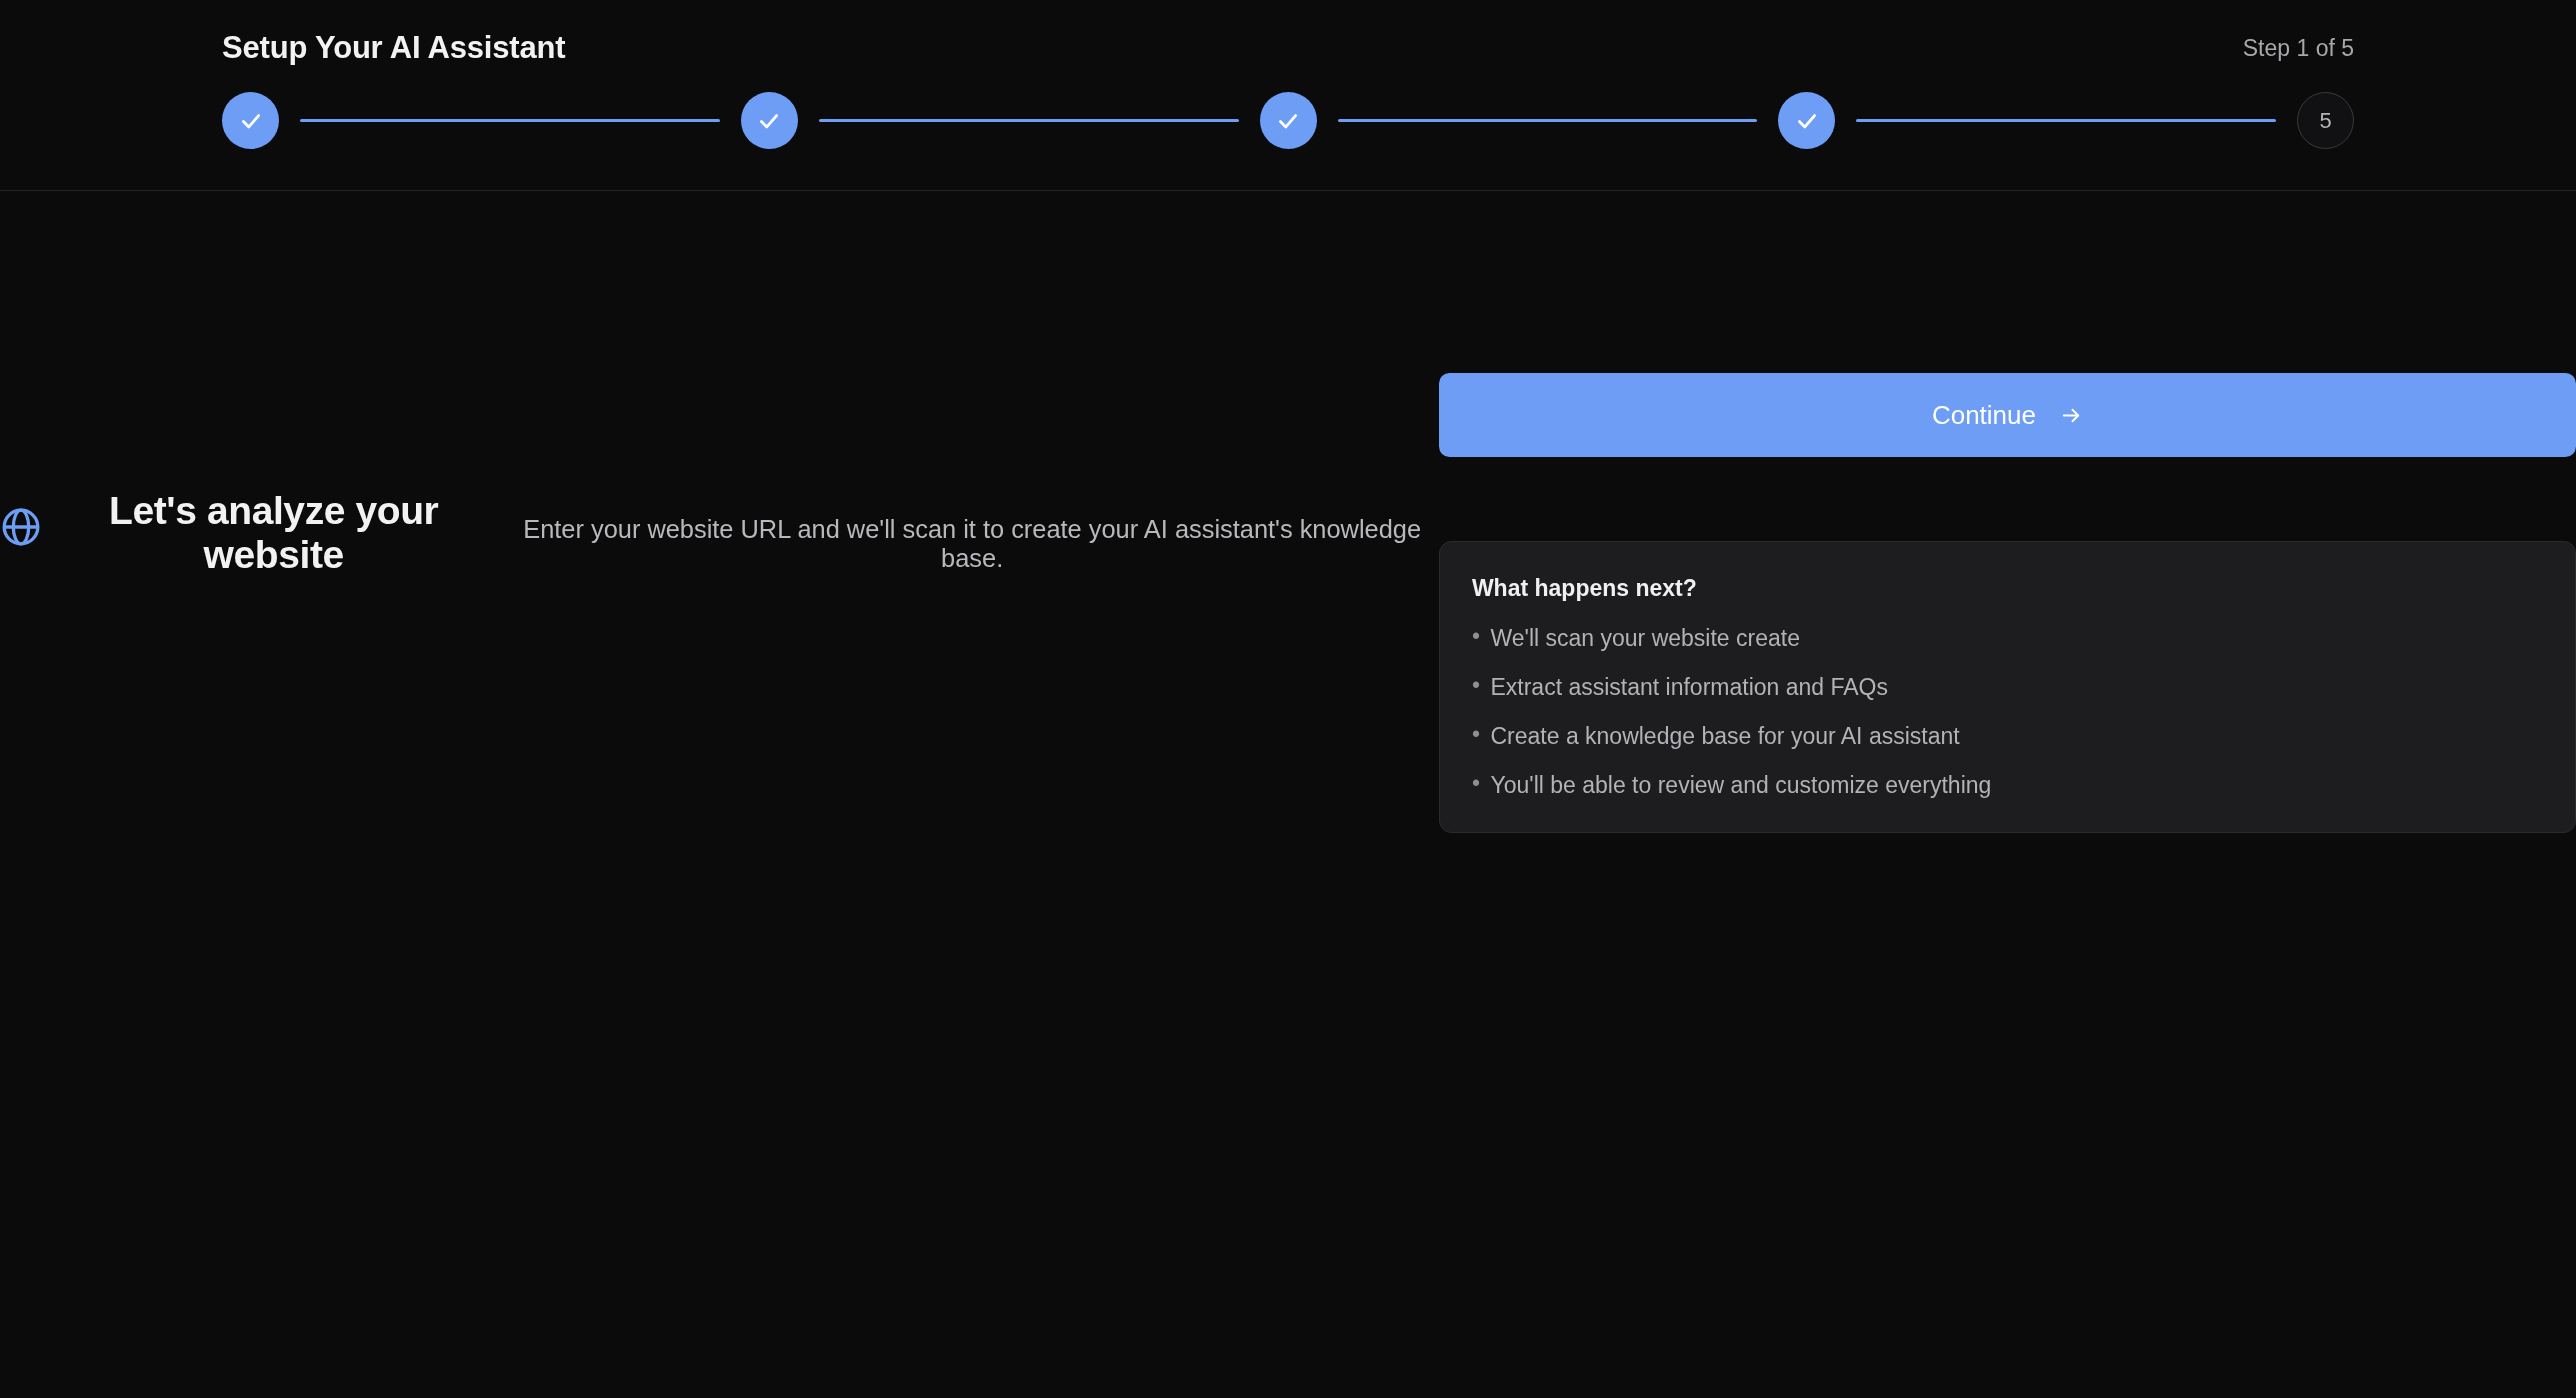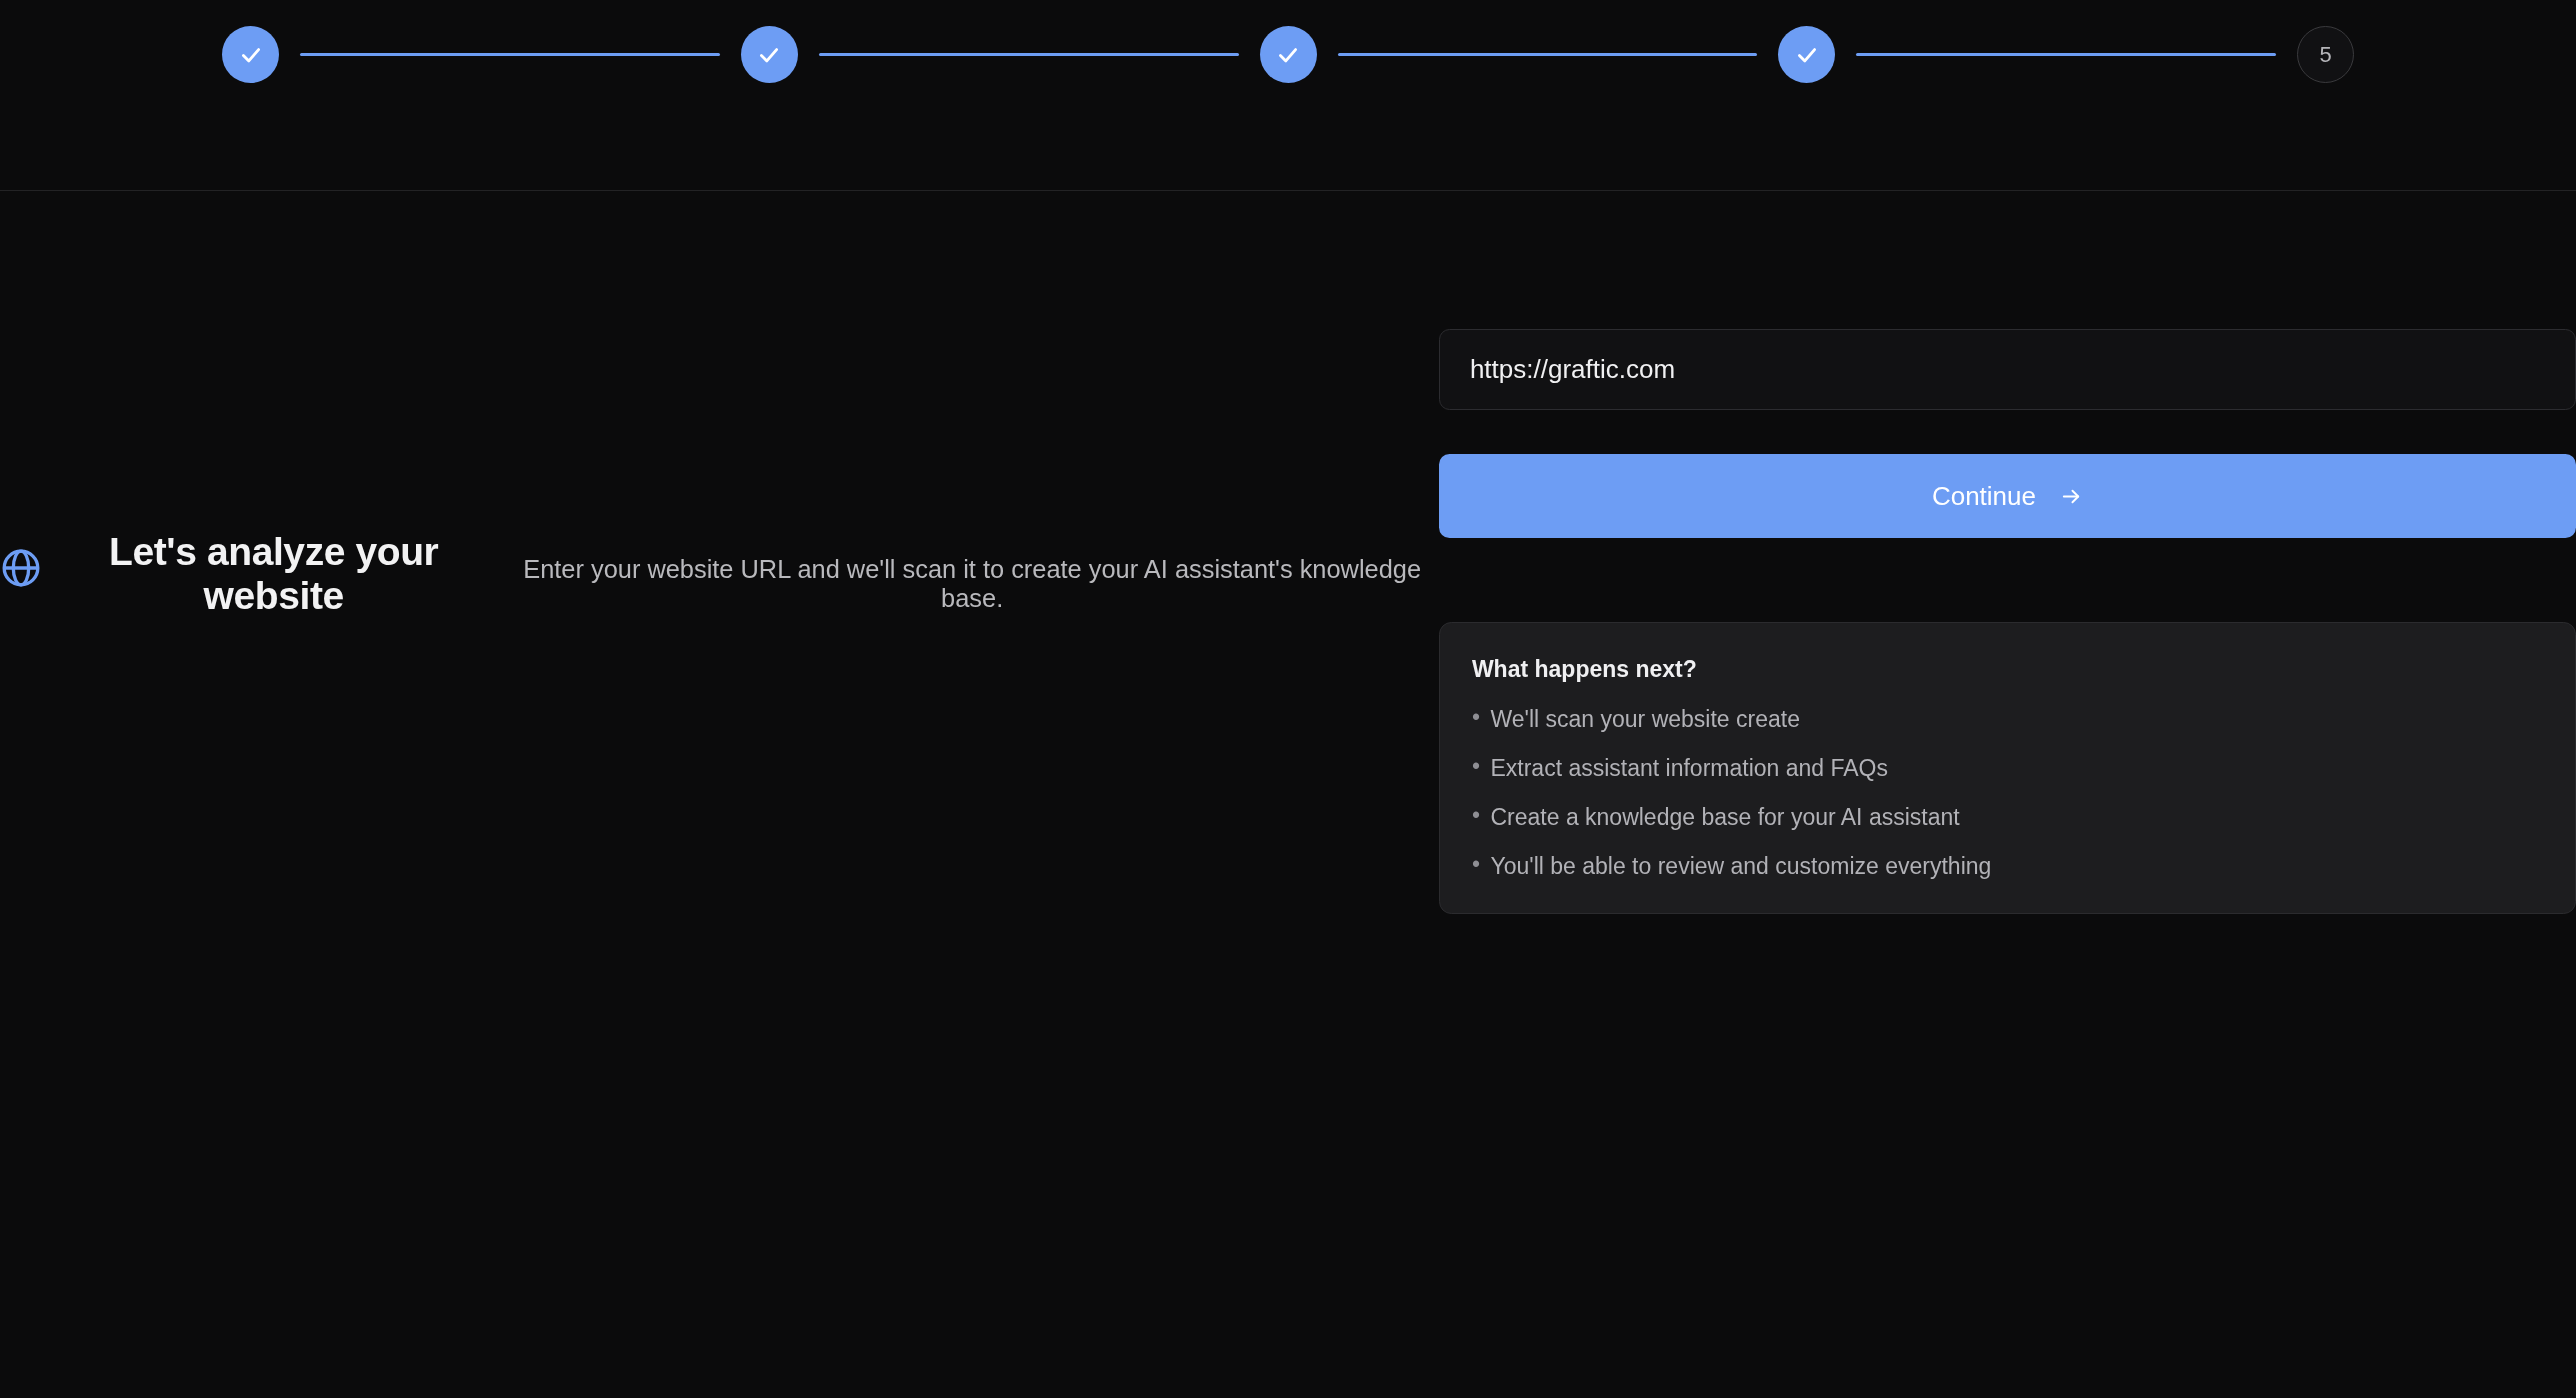--- a/index.html
+++ b/index.html
@@ -210,20 +210,24 @@
     font-size: 23px;
   }
 </style>
 </head>
 <body>
 
 <div class="page">
 
   <div class="header">
 
+    <div class="header-row">
+      <div class="page-title">Setup Your AI Assistant</div>
+      <div class="step-counter">Step 1 of 5</div>
+    </div>
 
     <div class="stepper">
 
       <div class="step-circle done">
         <svg class="checkmark" viewBox="0 0 24 24" fill="none">
           <path d="M5 12.5 L10 17.5 L19 7" stroke="#ffffff" stroke-width="2.6" stroke-linecap="round" stroke-linejoin="round"></path>
         </svg>
       </div>
       <div class="step-line"></div>
 
@@ -264,21 +268,20 @@
         <ellipse cx="12" cy="12" rx="4.4" ry="9.6" stroke="#6d9df4" stroke-width="1.9"></ellipse>
       </svg>
     </div>
 
     <h1 class="hero-title">Let's analyze your website</h1>
     <p class="hero-subtitle">Enter your website URL and we'll scan it to create your AI assistant's knowledge base.</p>
 
     <div class="form-col">
 
 
-      <input class="url-input" type="text" placeholder="https://example.com" value="https://graftic.com" style="">
 
       <button class="continue-btn">
         <span>Continue</span>
         <span class="arrow">
           <svg width="23" height="23" viewBox="0 0 24 24" fill="none">
             <line x1="4" y1="12" x2="19" y2="12" stroke="#ffffff" stroke-width="2" stroke-linecap="round"></line>
             <polyline points="13,6 19,12 13,18" stroke="#ffffff" stroke-width="2" stroke-linecap="round" stroke-linejoin="round" fill="none"></polyline>
           </svg>
         </span>
       </button>

